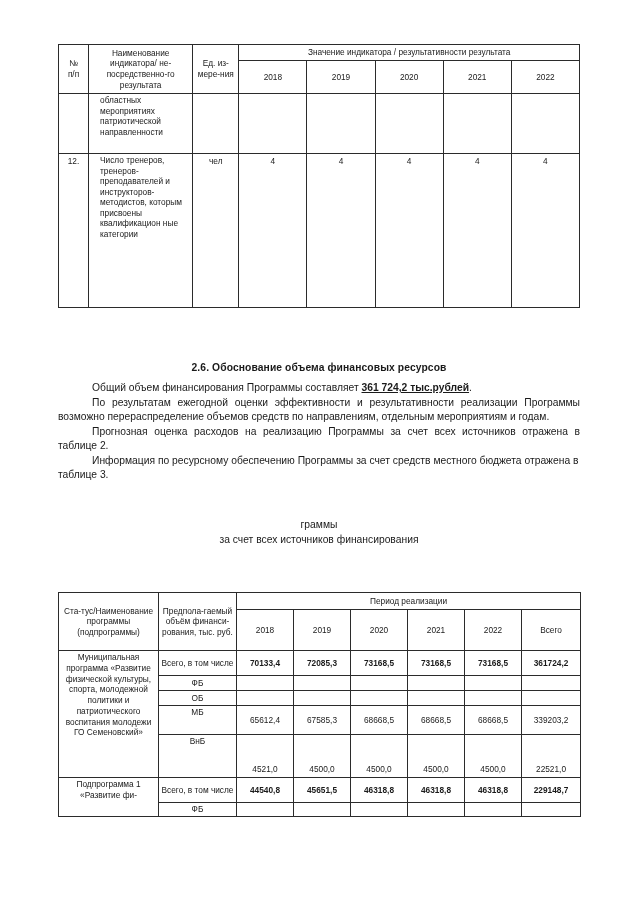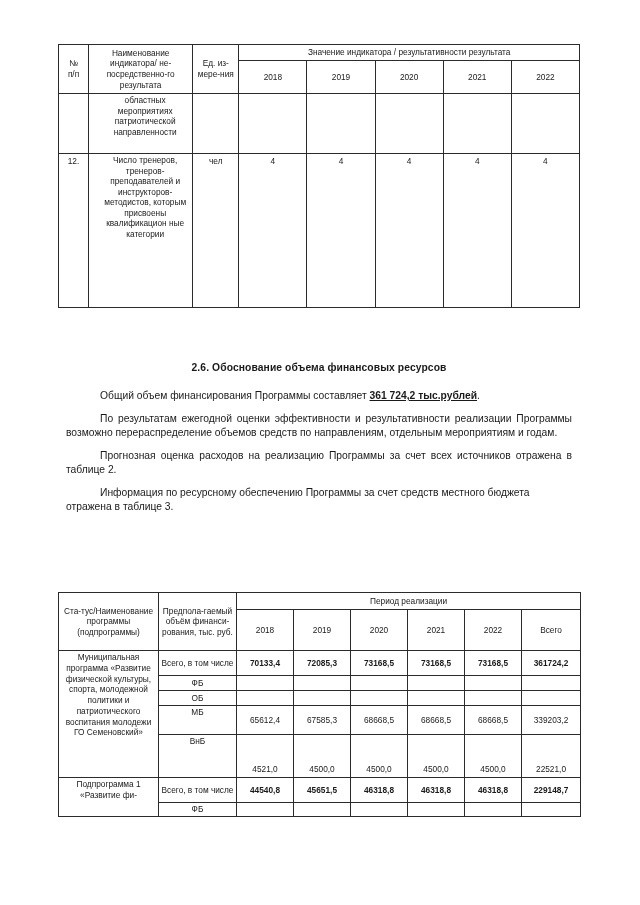--- a/index.html
+++ b/index.html
@@ -50,21 +50,21 @@
     vertical-align: middle;
     text-align: center;
     margin-top: 8px;
   }
   #table-indicators td.numcell {
     text-align: center;
     vertical-align: top;
     padding-top: 2px;
   }
   #table-indicators td.namecell {
-    text-align: center;
+    text-align: left;
     padding-left: 11px;
     vertical-align: top;
     margin-top: 40px;
   }
   #table-indicators td.idxcell {
     text-align: center;
     vertical-align: top;
     padding-top: 2px;
   }
   #table-indicators td.unitcell {
@@ -88,21 +88,21 @@
   .body-block {
     position: absolute;
     left: 58px;
     top: 381px;
     width: 522px;
     font-size: 10.3px;
     line-height: 1.41;
     text-align: justify;
   }
   .body-block p {
-    margin: 8px;
+    margin: 0;
     text-indent: 34px;
   }
   .body-block p.last-line {
     text-align: left;
   }
   .u-bold {
     font-weight: bold;
     text-decoration: underline;
   }
   .table-caption {
@@ -200,20 +200,22 @@
   <div class="section-title">2.6. Обоснование объема финансовых ресурсов</div>
 
   <div class="body-block">
     <p><span>Общий объем финансирования Программы составляет </span><span class="u-bold">361 724,2 тыс.рублей</span><span>.</span></p>
     <p>По результатам ежегодной оценки эффективности и результативности реализации Программы возможно перераспределение объемов средств по направлениям, отдельным мероприятиям и годам.</p>
     <p>Прогнозная оценка расходов на реализацию Программы за счет всех источников отражена в таблице 2.</p>
     <p class="last-line">Информация по ресурсному обеспечению Программы за счет средств местного бюджета отражена в таблице 3.</p>
   </div>
 
   <div class="table-caption">
+    <div>граммы</div>
+    <div>за счет всех источников финансирования</div>
   </div>
 
   <table class="doc-table" id="table-forecast">
     <colgroup>
       <col style="width:100px">
       <col style="width:78px">
       <col style="width:57px">
       <col style="width:57px">
       <col style="width:57px">
       <col style="width:57px">

